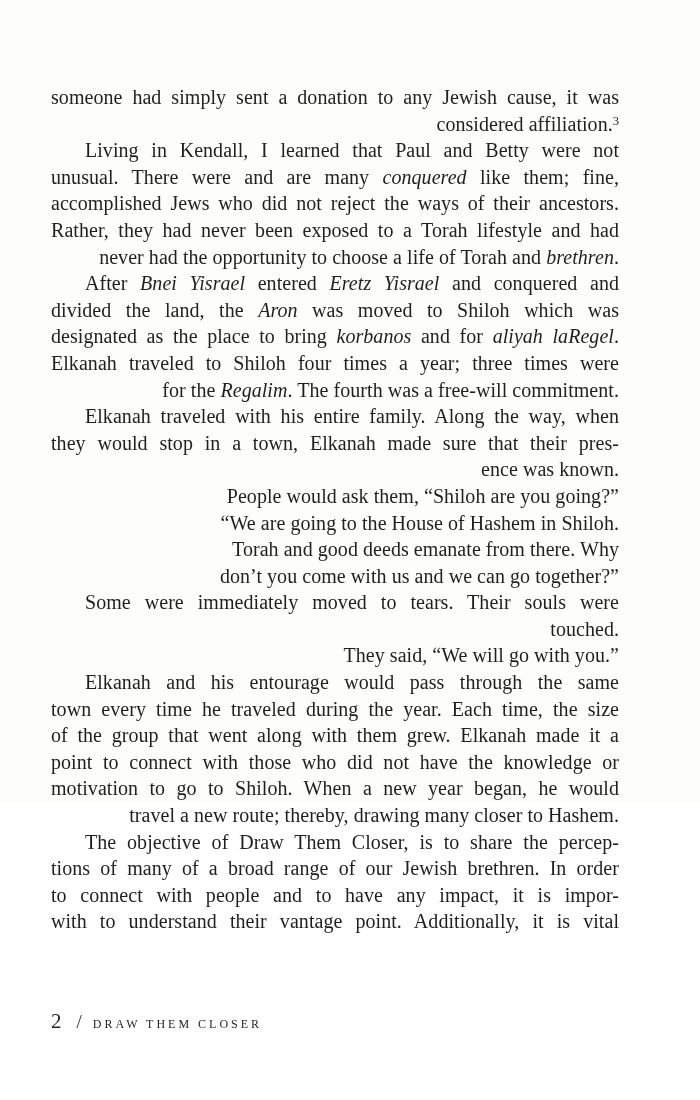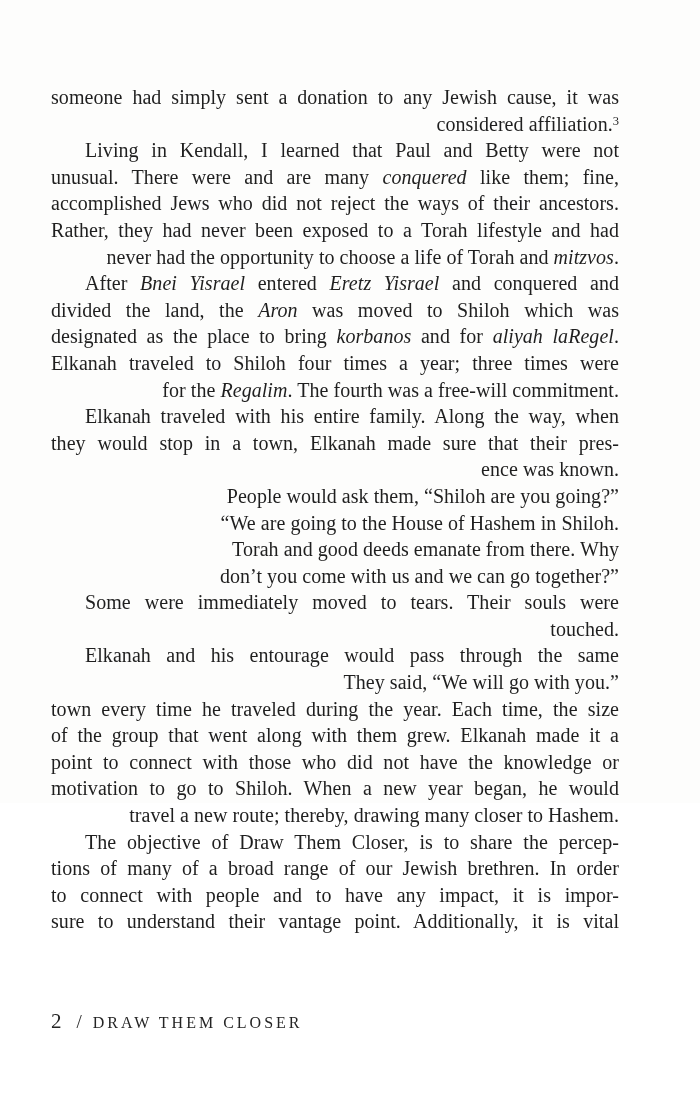--- a/index.html
+++ b/index.html
@@ -67,61 +67,61 @@
   }
   .footer .page-number {
     font-size: 21px;
   }
   .footer .separator {
     font-size: 19px;
     margin: 0 11px 0 15px;
     color: #2a2a2a;
   }
   .footer .book-title {
-    font-size: 16px;
+    font-size: 12px;
     letter-spacing: 3px;
     color: #242424;
   }
 </style>
 </head>
 <body>
 
 <div class="page">
   <div class="body-text">
       <div class="line j"><span>someone had simply sent a donation to any Jewish cause, it was</span></div>
       <div class="line"><span>considered affiliation.</span><sup>3</sup></div>
       <div class="line j first"><span>Living in Kendall, I learned that Paul and Betty were not</span></div>
       <div class="line j"><span>unusual. There were and are many </span><em>conquered</em><span> like them; fine,</span></div>
       <div class="line j"><span>accomplished Jews who did not reject the ways of their ancestors.</span></div>
       <div class="line j"><span>Rather, they had never been exposed to a Torah lifestyle and had</span></div>
-      <div class="line"><span>never had the opportunity to choose a life of Torah and </span><em>mitzvos</em><span>.</span></div>
+      <div class="line"><span>never had the opportunity to choose a life of Torah and </span><em>brethren</em><span>.</span></div>
       <div class="line j first"><span>After </span><em>Bnei Yisrael</em><span> entered </span><em>Eretz Yisrael</em><span> and conquered and</span></div>
       <div class="line j"><span>divided the land, the </span><em>Aron</em><span> was moved to Shiloh which was</span></div>
       <div class="line j"><span>designated as the place to bring </span><em>korbanos</em><span> and for </span><em>aliyah laRegel</em><span>.</span></div>
       <div class="line j"><span>Elkanah traveled to Shiloh four times a year; three times were</span></div>
       <div class="line"><span>for the </span><em>Regalim</em><span>. The fourth was a free-will commitment.</span></div>
       <div class="line j first"><span>Elkanah traveled with his entire family. Along the way, when</span></div>
       <div class="line j"><span>they would stop in a town, Elkanah made sure that their pres-</span></div>
       <div class="line"><span>ence was known.</span></div>
       <div class="line quote"><span>People would ask them, “Shiloh are you going?”</span></div>
       <div class="line quote"><span>“We are going to the House of Hashem in Shiloh.</span></div>
       <div class="line quote"><span>Torah and good deeds emanate from there. Why</span></div>
       <div class="line quote"><span>don’t you come with us and we can go together?”</span></div>
       <div class="line j first"><span>Some were immediately moved to tears. Their souls were</span></div>
       <div class="line"><span>touched.</span></div>
+      <div class="line quote"><span>They said, “We will go with you.”</span></div>
       <div class="line j first"><span>Elkanah and his entourage would pass through the same</span></div>
-      <div class="line quote"><span>They said, “We will go with you.”</span></div>
       <div class="line j"><span>town every time he traveled during the year. Each time, the size</span></div>
       <div class="line j"><span>of the group that went along with them grew. Elkanah made it a</span></div>
       <div class="line j"><span>point to connect with those who did not have the knowledge or</span></div>
       <div class="line j"><span>motivation to go to Shiloh. When a new year began, he would</span></div>
       <div class="line"><span>travel a new route; thereby, drawing many closer to Hashem.</span></div>
       <div class="line j first"><span>The objective of Draw Them Closer, is to share the percep-</span></div>
       <div class="line j"><span>tions of many of a broad range of our Jewish brethren. In order</span></div>
       <div class="line j"><span>to connect with people and to have any impact, it is impor-</span></div>
-      <div class="line j"><span>sure to understand their vantage point. Additionally, it is vital</span></div>
+      <div class="line j"><span>with to understand their vantage point. Additionally, it is vital</span></div>
     </div>
   <div class="footer">
     <span class="page-number">2</span>
     <span class="separator">/</span>
     <span class="book-title">DRAW THEM CLOSER</span>
   </div>
 </div>
 
 </body></html>

